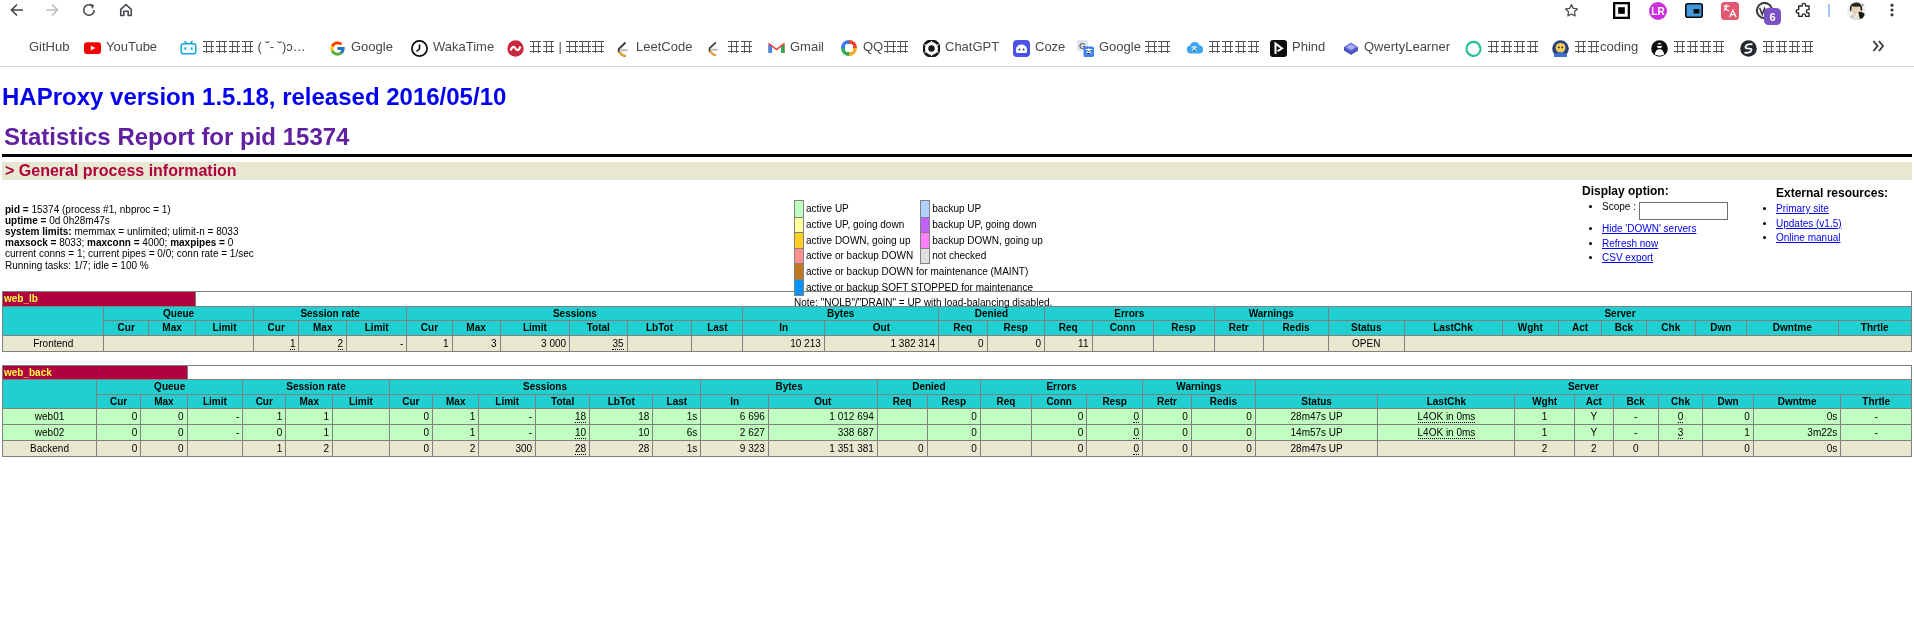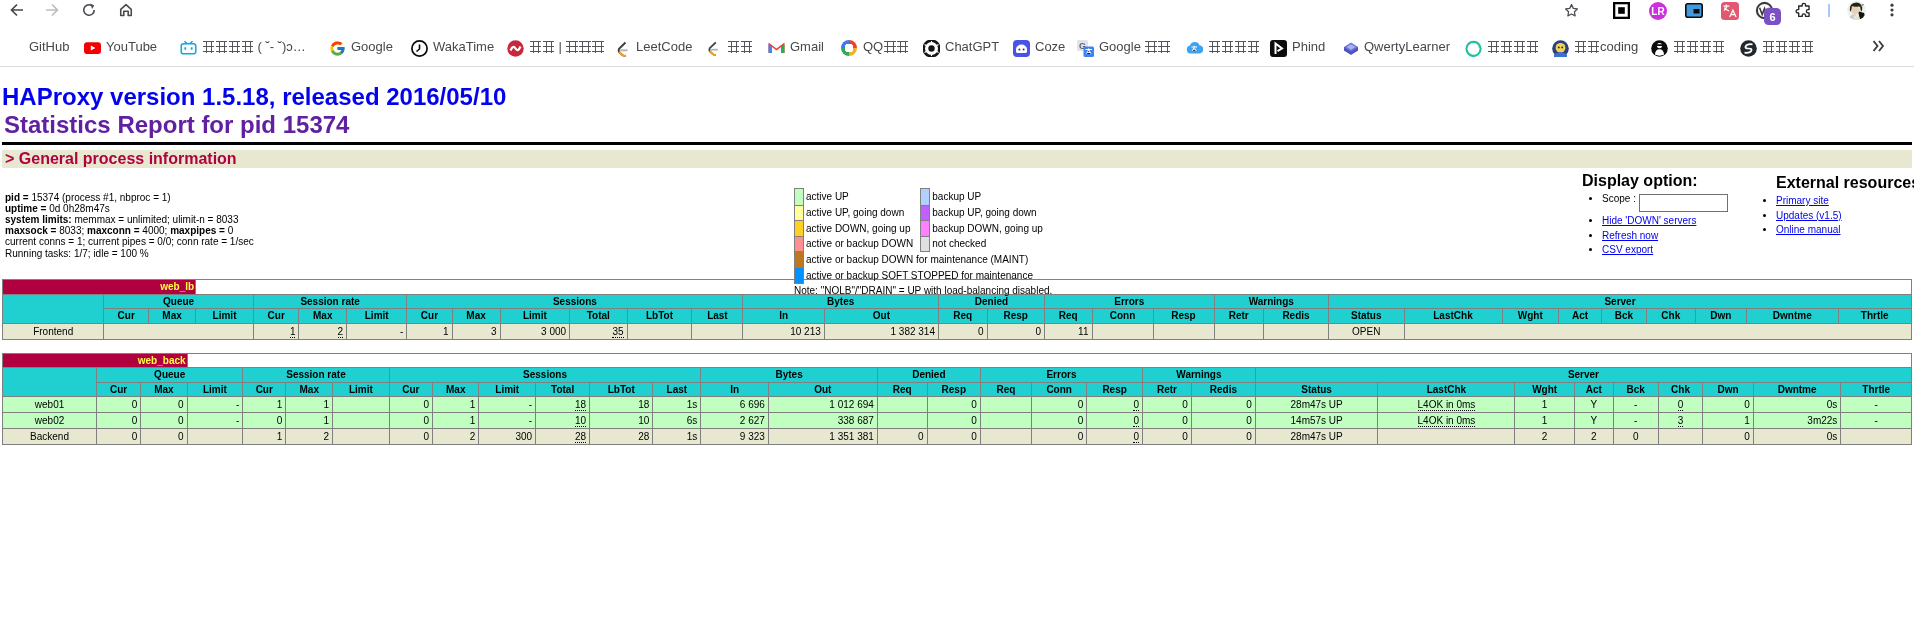--- a/index.html
+++ b/index.html
@@ -19,45 +19,45 @@
 linear-gradient(#53565b,#53565b) 0 100%/100% 1.1px no-repeat,
 linear-gradient(#53565b,#53565b) 3px 0/1.1px 100% no-repeat,
 linear-gradient(#53565b,#53565b) 8.6px 0/1.1px 100% no-repeat}
 #bkbar{position:absolute;top:32px;left:0;width:100%;height:32px}
 .bk{position:absolute;top:0;height:32px;font-size:13px;color:#45494e;white-space:nowrap}
 .bk .lbl{position:absolute;left:22px;top:7px}
 .bk .lbl0{position:absolute;left:0;top:7px}
 .bk svg,.bk .fv{position:absolute;top:8px;left:0}
 
 #page{position:relative;padding:0 2px;font-size:12px}
-h1{font-size:24px;font-weight:bold;margin:16px 0 0;color:#0202ee}
+h1{font-size:24px;font-weight:bold;margin:16px 0 12px;color:#0202ee}
 h2{font-size:24px;font-weight:bold;color:#6020a0;margin:0;text-indent:2px}
 .hr{margin-top:2.5px;margin-bottom:5.5px;border:none;border-top:3px solid #000;height:0}
 h3{font-size:16px;font-weight:bold;color:#b00040;background:#e8e8d0;line-height:18px;height:18px;text-indent:3px}
 #procinfo{position:relative;height:111px;font-size:10px}
 #pinfo{position:absolute;left:3px;top:23.5px;line-height:11.2px;white-space:nowrap}
 #legend{position:absolute;left:792px;top:20px;font-size:10px}
 table.lgd{border-collapse:collapse}
 table.lgd td{border:1px solid gray;padding:2px;font-size:10px;line-height:11.5px}
 table.lgd td.nb{border:none;padding:2px 7px 2px 2px;white-space:nowrap}
 .sw{width:4px}
 #lgnote{margin-top:1px;text-align:center;white-space:nowrap}
 #disp{position:absolute;left:1580px;top:3.5px;font-size:10px;white-space:nowrap}
 #ext{position:absolute;left:1774px;top:5.5px;font-size:10px;white-space:nowrap}
-#disp b,#ext b{font-size:16px}
+#disp b,#ext b{font-size:12px}
 #disp ul,#ext ul{margin-top:3px;list-style:disc}
 #disp li{margin-top:3.5px;margin-left:20px;line-height:11px}
 #ext li{margin-top:3.5px;line-height:11px}
 a.lnk{color:#0000ee}
 #disp input{width:89px;height:18px;box-sizing:border-box;padding:0;border:1px solid #707070;background:#fff;vertical-align:-5px}
 
 table.tbl{table-layout:fixed;width:1909px;border-collapse:collapse;empty-cells:show}
 table.tbl th{border:1px solid #808080;padding:1px;font-size:10px;line-height:11.5px;font-weight:bold;white-space:nowrap}
 table.tbl td{border:1px solid #808080;padding:2px 3px;font-size:10px;line-height:11px;text-align:right;white-space:nowrap}
-th.pxname{background:#b00040;color:#ffff40;padding:2px 3px;line-height:10px;border-bottom:none;text-align:right}
+th.pxname{background:#b00040;color:#ffff40;padding:2px 3px;line-height:10px;border-bottom:none;text-align:left}
 th.empty{border:none;background:#fff}
 tr.titre th{background:#20d0d0;color:#000;text-align:center}
 tr.frontend td,tr.backend td{background:#e8e8d0}
 tr.up td{background:#c0ffc0}
 table.tbl td.ac{text-align:center}
 u{text-decoration:none;border-bottom:1px dotted #000}
 #gap{height:13px}
 </style>
 </head>
 <body>

